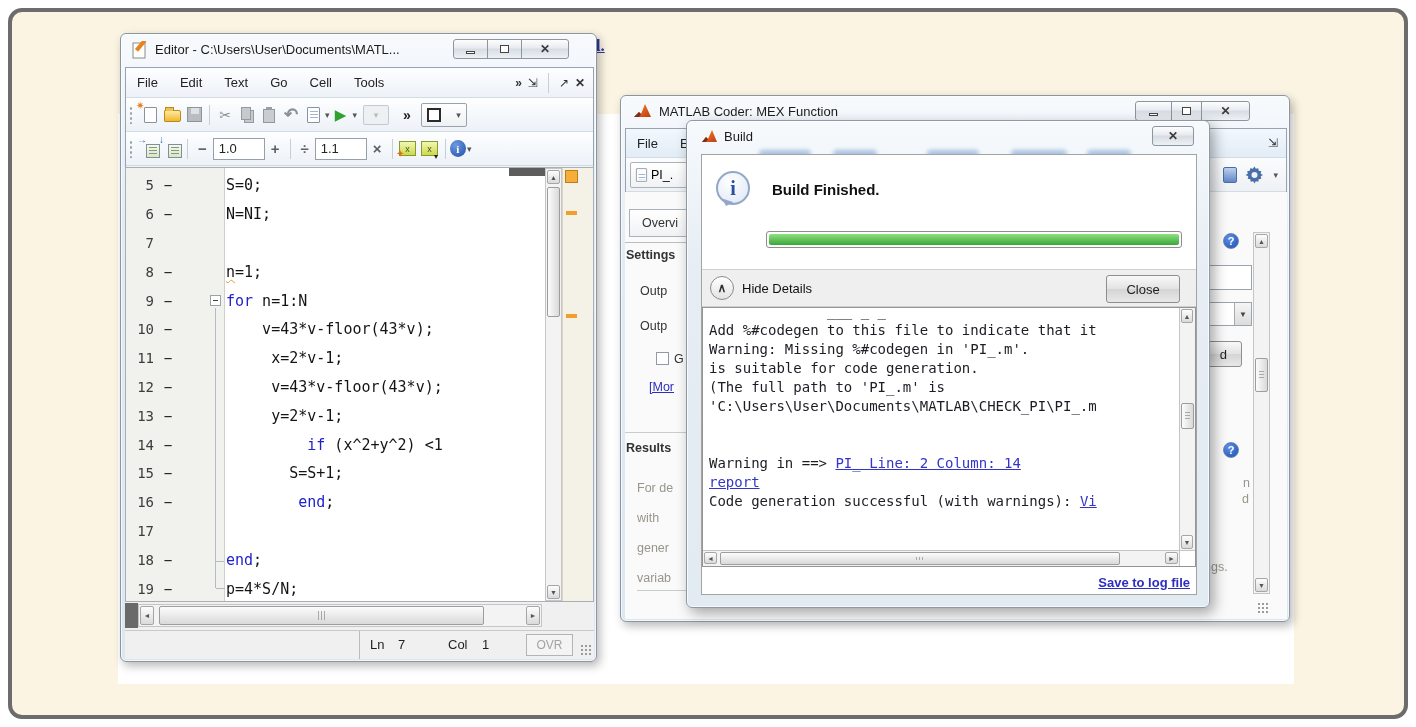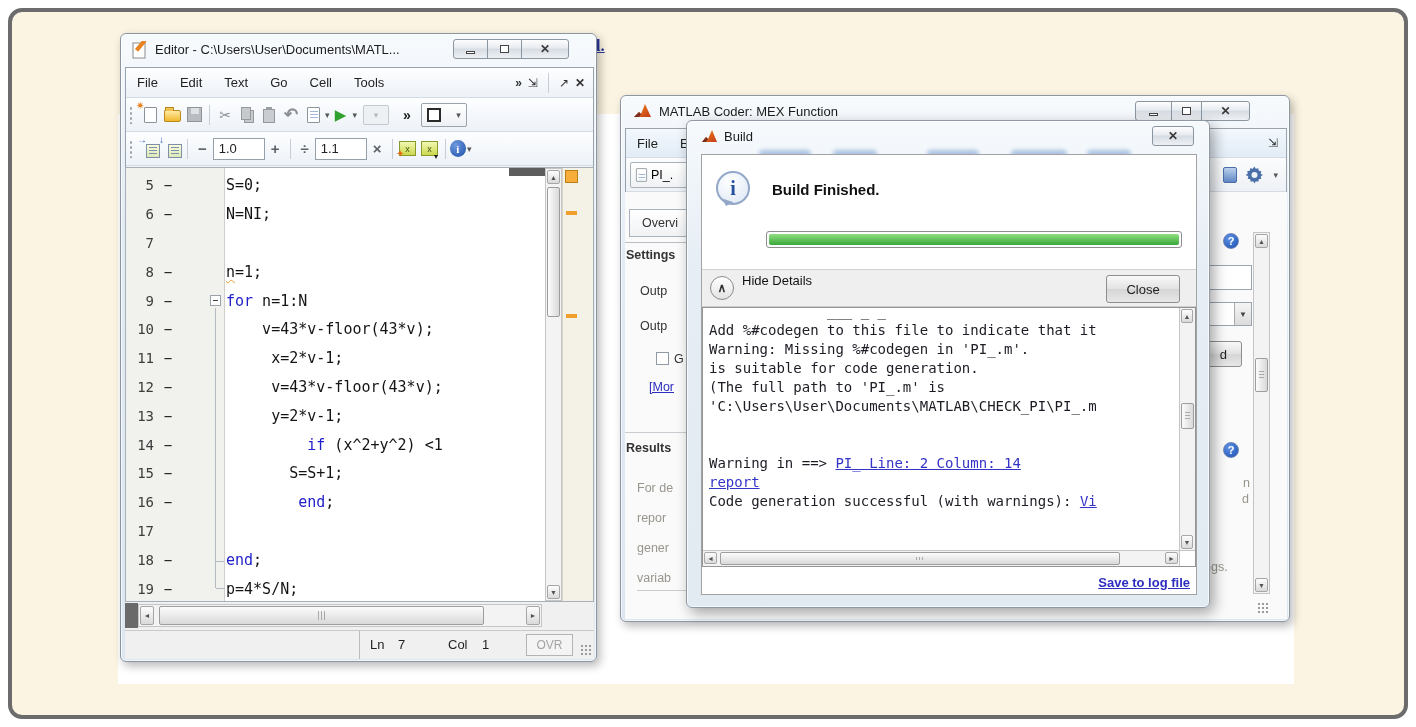--- a/index.html
+++ b/index.html
@@ -437,21 +437,21 @@
       <span class="coder-label bold-label" style="left:1px; top:56px;">Settings</span>
       <span class="coder-label" style="left:15px; top:92px;">Outp</span>
       <span class="coder-label" style="left:15px; top:127px;">Outp</span>
       <span class="checkbox" style="left:31px; top:160px;"></span>
       <span class="coder-label" style="left:49px; top:160px;">G</span>
       <span class="coder-label link-blue" style="left:24px; top:188px;">[Mor</span>
       <div style="position:absolute; left:0; top:240px; width:66px; height:1px; background:#c9cdd1;"></div>
       <span class="coder-label bold-label" style="left:1px; top:249px;">Results</span>
       <div id="results-frags" style="position:absolute; left:12px; top:281px;">
           <div class="grey-frag" style="position: static; line-height: 30px;">For de</div>
-          <div class="grey-frag" style="position: static; line-height: 30px;">repor</div>
+          <div class="grey-frag" style="position: static; line-height: 30px;">with</div>
           <div class="grey-frag" style="position: static; line-height: 30px;">gener</div>
           <div class="grey-frag" style="position: static; line-height: 30px;">variab</div>
         </div>
       <div style="position:absolute; left:12px; top:398px; width:54px; height:1px; background:#c9cdd1;"></div>
 
       <span class="help-ic" style="left:598px; top:41px;">?</span>
       <div class="input-box" style="left:574px; top:73px; width:53px; height:25px;"></div>
       <div class="combo-frag" style="left:581px; top:110px; width:46px; height:24px;">
         <span class="combo-btn">▼</span>
       </div>
@@ -507,21 +507,21 @@
       <div class="balloon" style="left:14px; top:16px;">i</div>
       <span class="msg-title" style="left:70px; top:26px;">Build Finished.</span>
       <div class="progress" style="left:64px; top:76px; width:416px; height:17px;">
         <div class="fill" id="progress-fill" style="width: 100%; background: linear-gradient(rgb(144, 224, 128), rgb(58, 167, 58));"></div>
       </div>
 
       <div class="strip" style="left:0; top:114px; width:494px; height:38px;">
         <div class="chev-circle" style="left:8px; top:6px;">
             <span>∧</span>
           </div>
-        <span style="position:absolute; left:40px; top:3px; font-size:13px; color:#111;">Hide Details</span>
+        <span style="position:absolute; left:40px; top:11px; font-size:13px; color:#111;">Hide Details</span>
         <div class="btn7" style="left:404px; top:5px; width:74px; height:28px;">
             <span>Close</span>
           </div>
       </div>
 
       <div class="details" style="left:0; top:152px; width:494px; height:260px;">
         <div id="dlines" style="position:absolute; left:0; top:4px; right:17px; overflow:hidden;">
             <div class="dline partial"><span><span>              ___ _ _</span></span></div>
             <div class="dline"><span>Add %#codegen to this file to indicate that it</span></div>
             <div class="dline"><span>Warning: Missing %#codegen in 'PI_.m'.</span></div>

